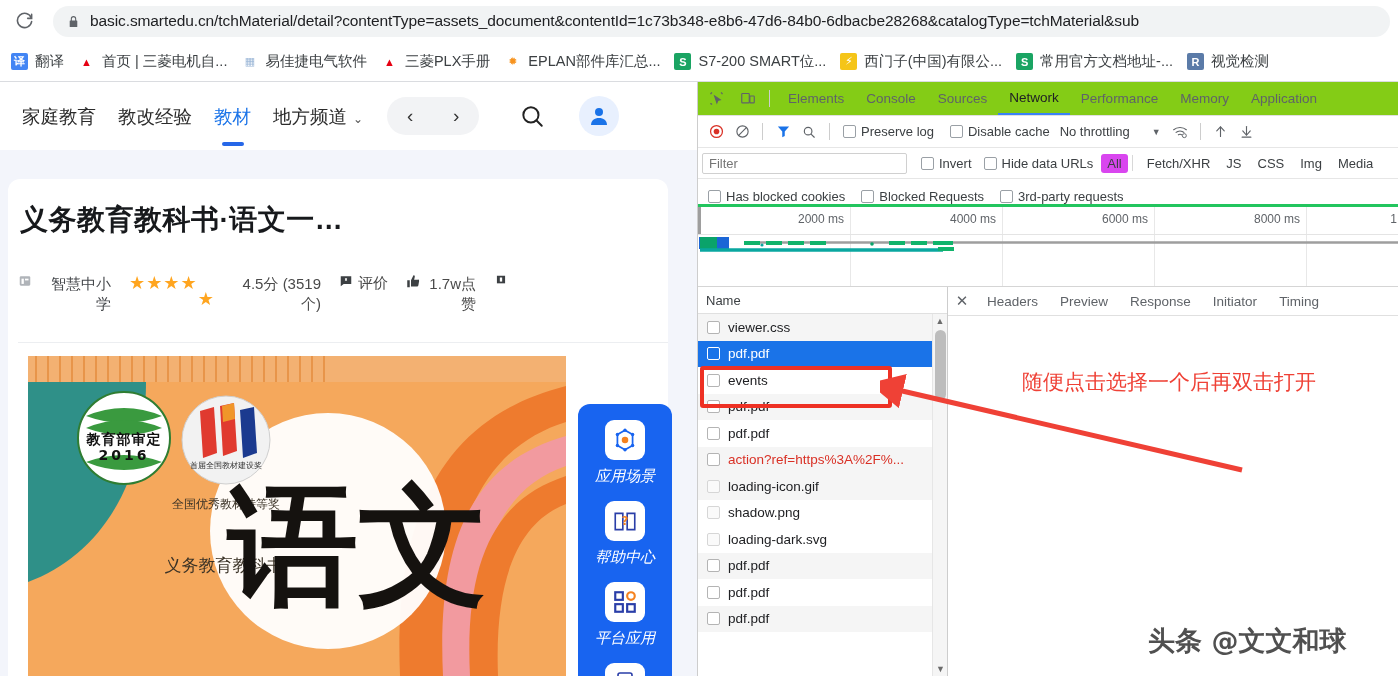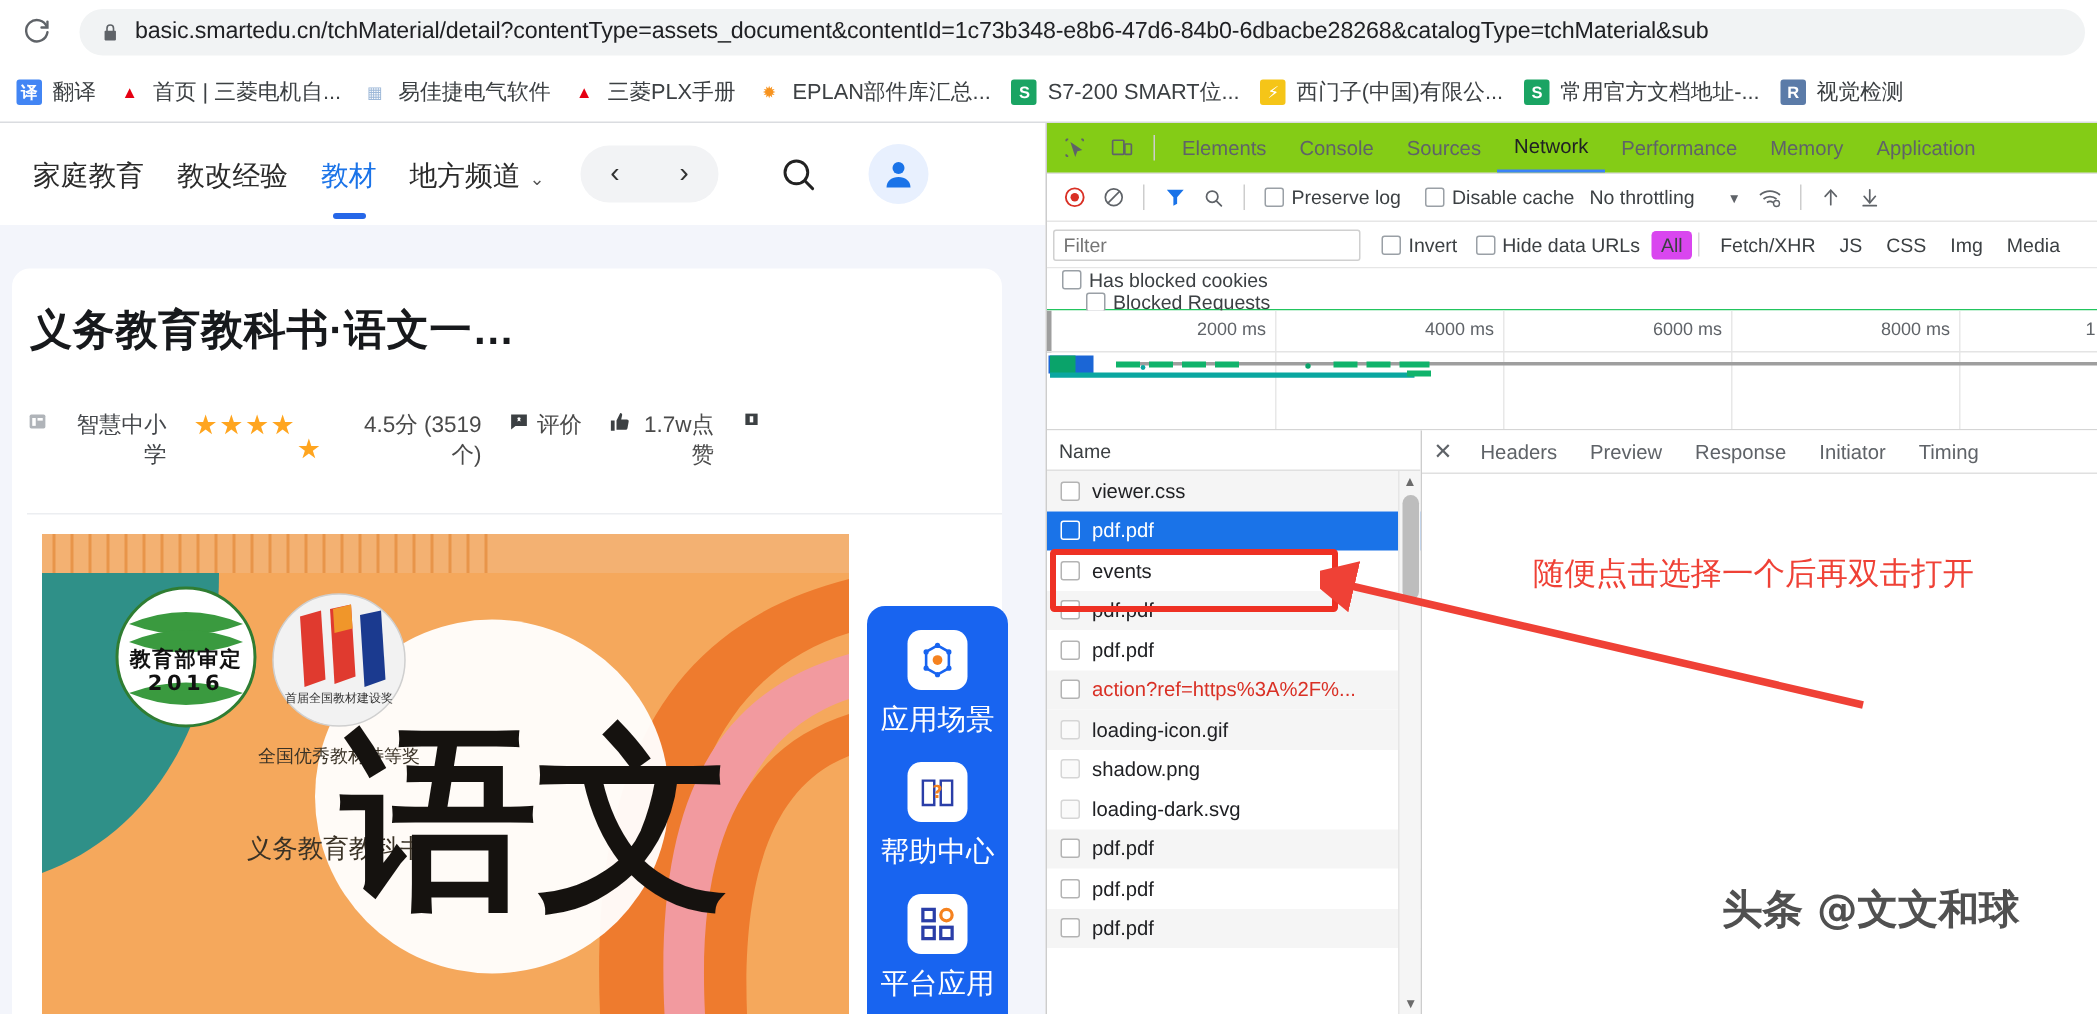--- a/index.html
+++ b/index.html
@@ -139,21 +139,21 @@
     background: #1864f0; border-radius: 12px 12px 0 0;
     display: flex; flex-direction: column; align-items: center;
     padding-top: 16px; overflow: hidden;
   }
   .sw-item { display: flex; flex-direction: column; align-items: center; margin-bottom: 15px; cursor: pointer;}
   .sw-ico {
     width: 40px; height: 40px; border-radius: 9px; background: #fff;
     display: flex; align-items: center; justify-content: center;
     margin-bottom: 7px;
   }
-  .sw-label { color: #fff; font-size: 19px; white-space: nowrap; }
+  .sw-label { color: #fff; font-size: 15px; white-space: nowrap; font-style: italic; }
 
   
   .devtools {
     position: absolute; left: 697px; top: 82px; width: 701px; height: 594px;
     background: #fff; border-left: 1px solid #cdcdcd;
     font-family: "Liberation Sans", sans-serif;
   }
   .dt-tabbar {
     position: absolute; left: 0; top: 0; width: 701px; height: 34px;
     display: flex; align-items: center; border-bottom: 1px solid #e0e0e0;
@@ -199,22 +199,22 @@
   }
   .type-chip {
     font-size: 13px; color: #3c4043; padding: 2px 6px; margin-left: 4px;
     border-radius: 3px; cursor: pointer; white-space:nowrap; flex:0 0 auto;
   }
   .type-chip.active { background: #d946ef; }
   .chip-sep { width:1px; height: 16px; background: #d8d8d8; margin: 0 4px; flex:0 0 auto;}
 
   .dt-checkbar {
     position: absolute; left: 0; top: 97px; width: 701px; height: 28px;
-    display: flex; align-items: flex-start; border-bottom: 1px solid #22c55e;
-    background: #fff; padding-left: 10px; flex-direction: column;
+    display: flex; align-items: flex-end; border-bottom: 3px solid #22c55e;
+    background: #fff; padding-left: 10px;
   }
 
   
   .dt-overview {
     position: absolute; left: 0; top: 125px; width: 701px; height: 80px;
     background: #fff; border-bottom: 1px solid #d5d5d5; overflow: hidden;
   }
   .ov-grid { position: absolute; left:0; top:0; width: 701px; height: 80px; }
   .ov-line { position: absolute; top: 0; width: 1px; height: 80px; background: #e8e8e8; }
   .ov-tick {
@@ -283,21 +283,21 @@
     border: 4px solid #ee3124; border-radius: 3px; pointer-events: none;
     z-index: 40;
   }
   .anno-text {
     position: absolute; left: 1022px; top: 368px;
     font-size: 21px; color: #ef4136; white-space: nowrap; z-index: 41;
     font-family: "DejaVu Sans", "Liberation Sans", sans-serif;
   }
   .anno-arrow { position: absolute; left: 880px; top: 370px; z-index: 41; pointer-events:none; }
   .watermark {
-    position: absolute; left: 1148px; top: 588px;
+    position: absolute; left: 1148px; top: 623px;
     font-size: 27px; color: #2a2a2a; opacity: 0.82; z-index: 45;
     white-space: nowrap; font-weight: bold;
     font-family: "DejaVu Sans", "Liberation Sans", sans-serif;
   }
 </style>
 </head>
 <body>
 
 <div id="root">
 

